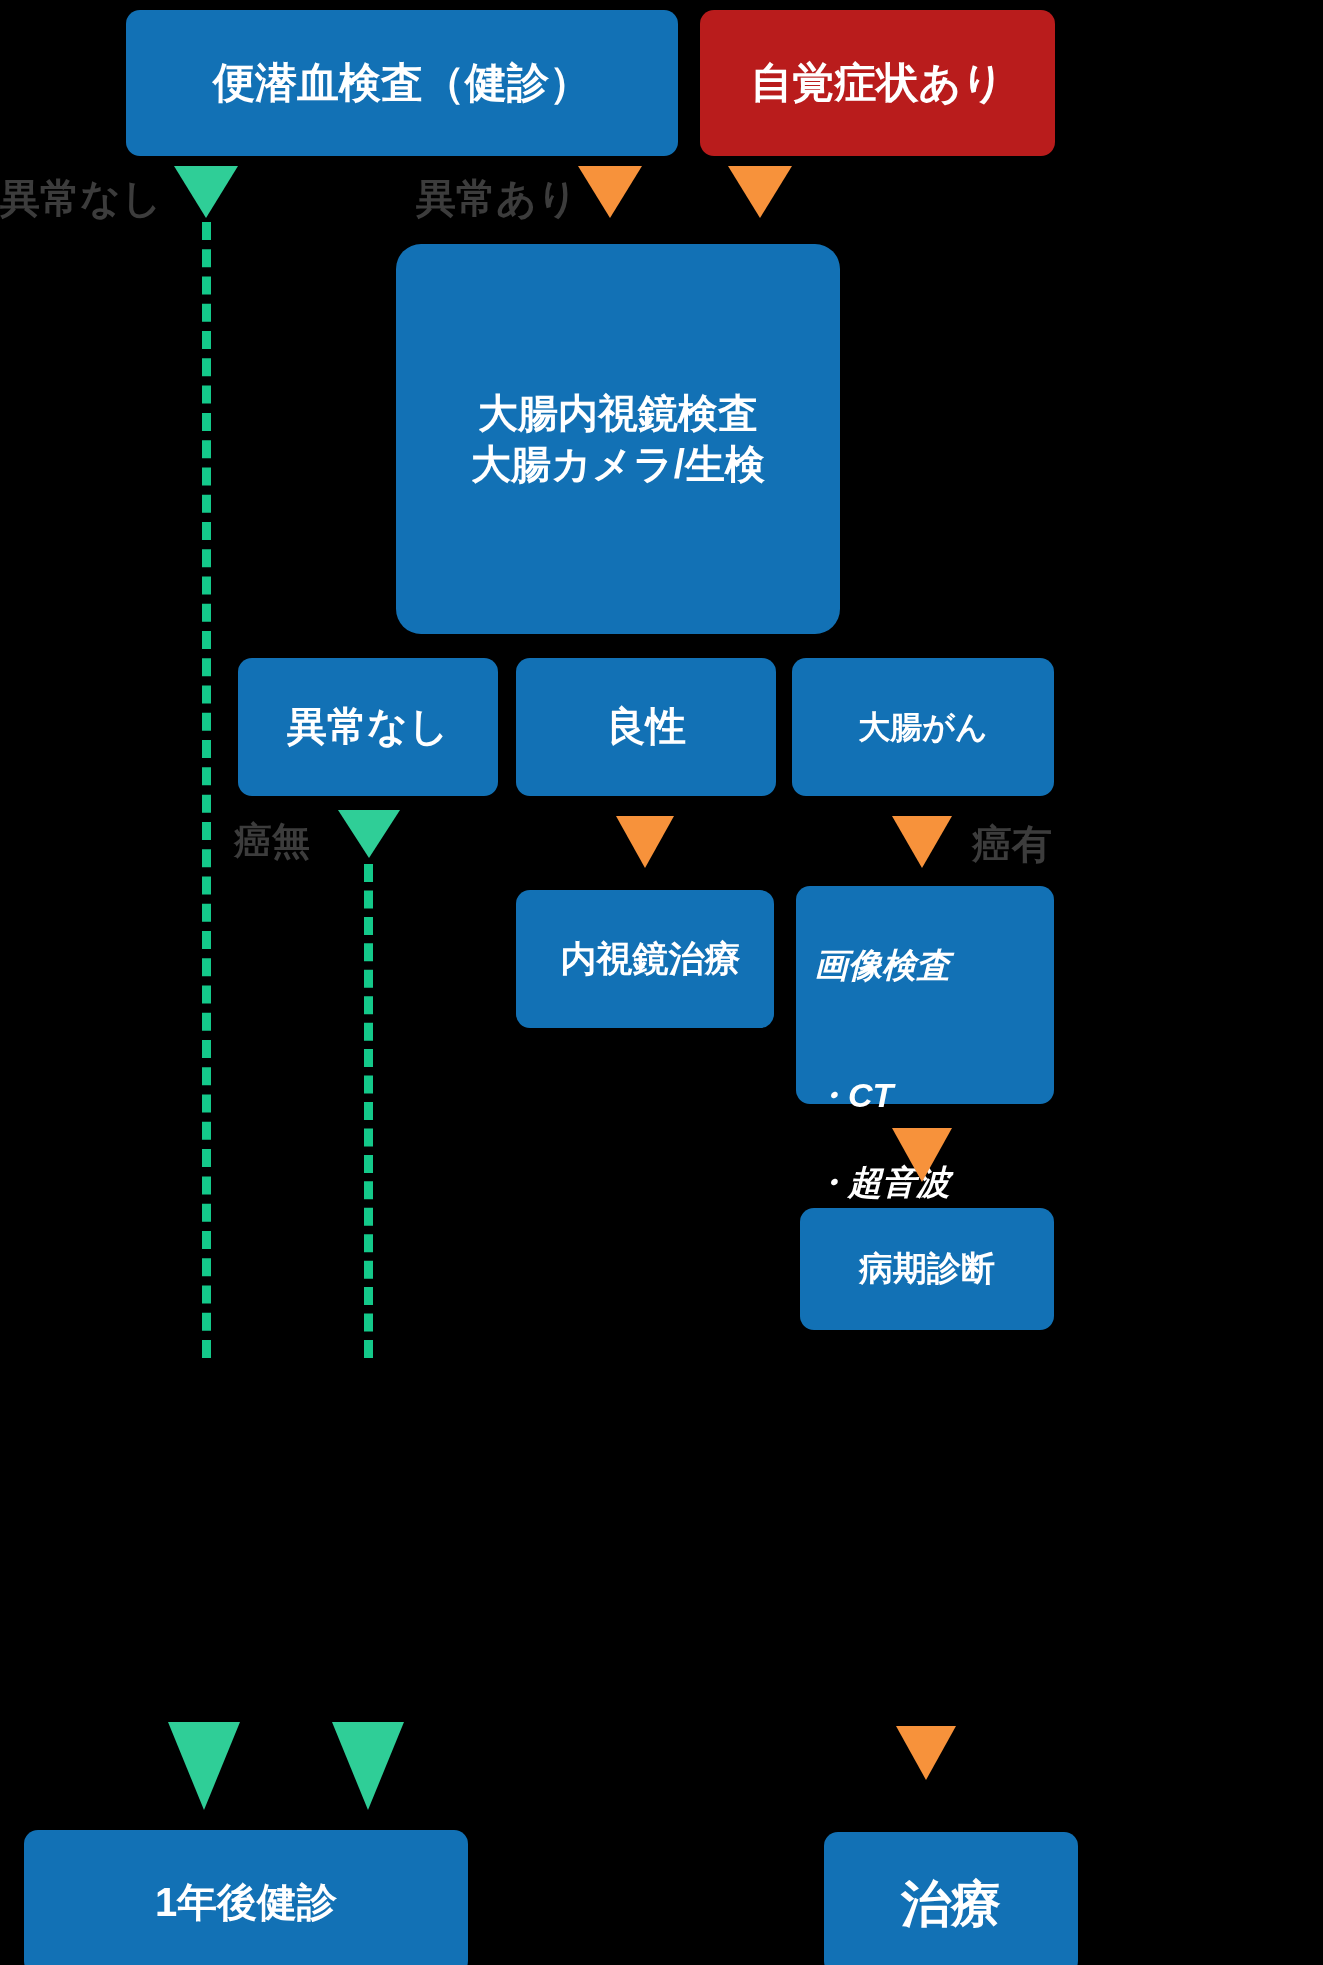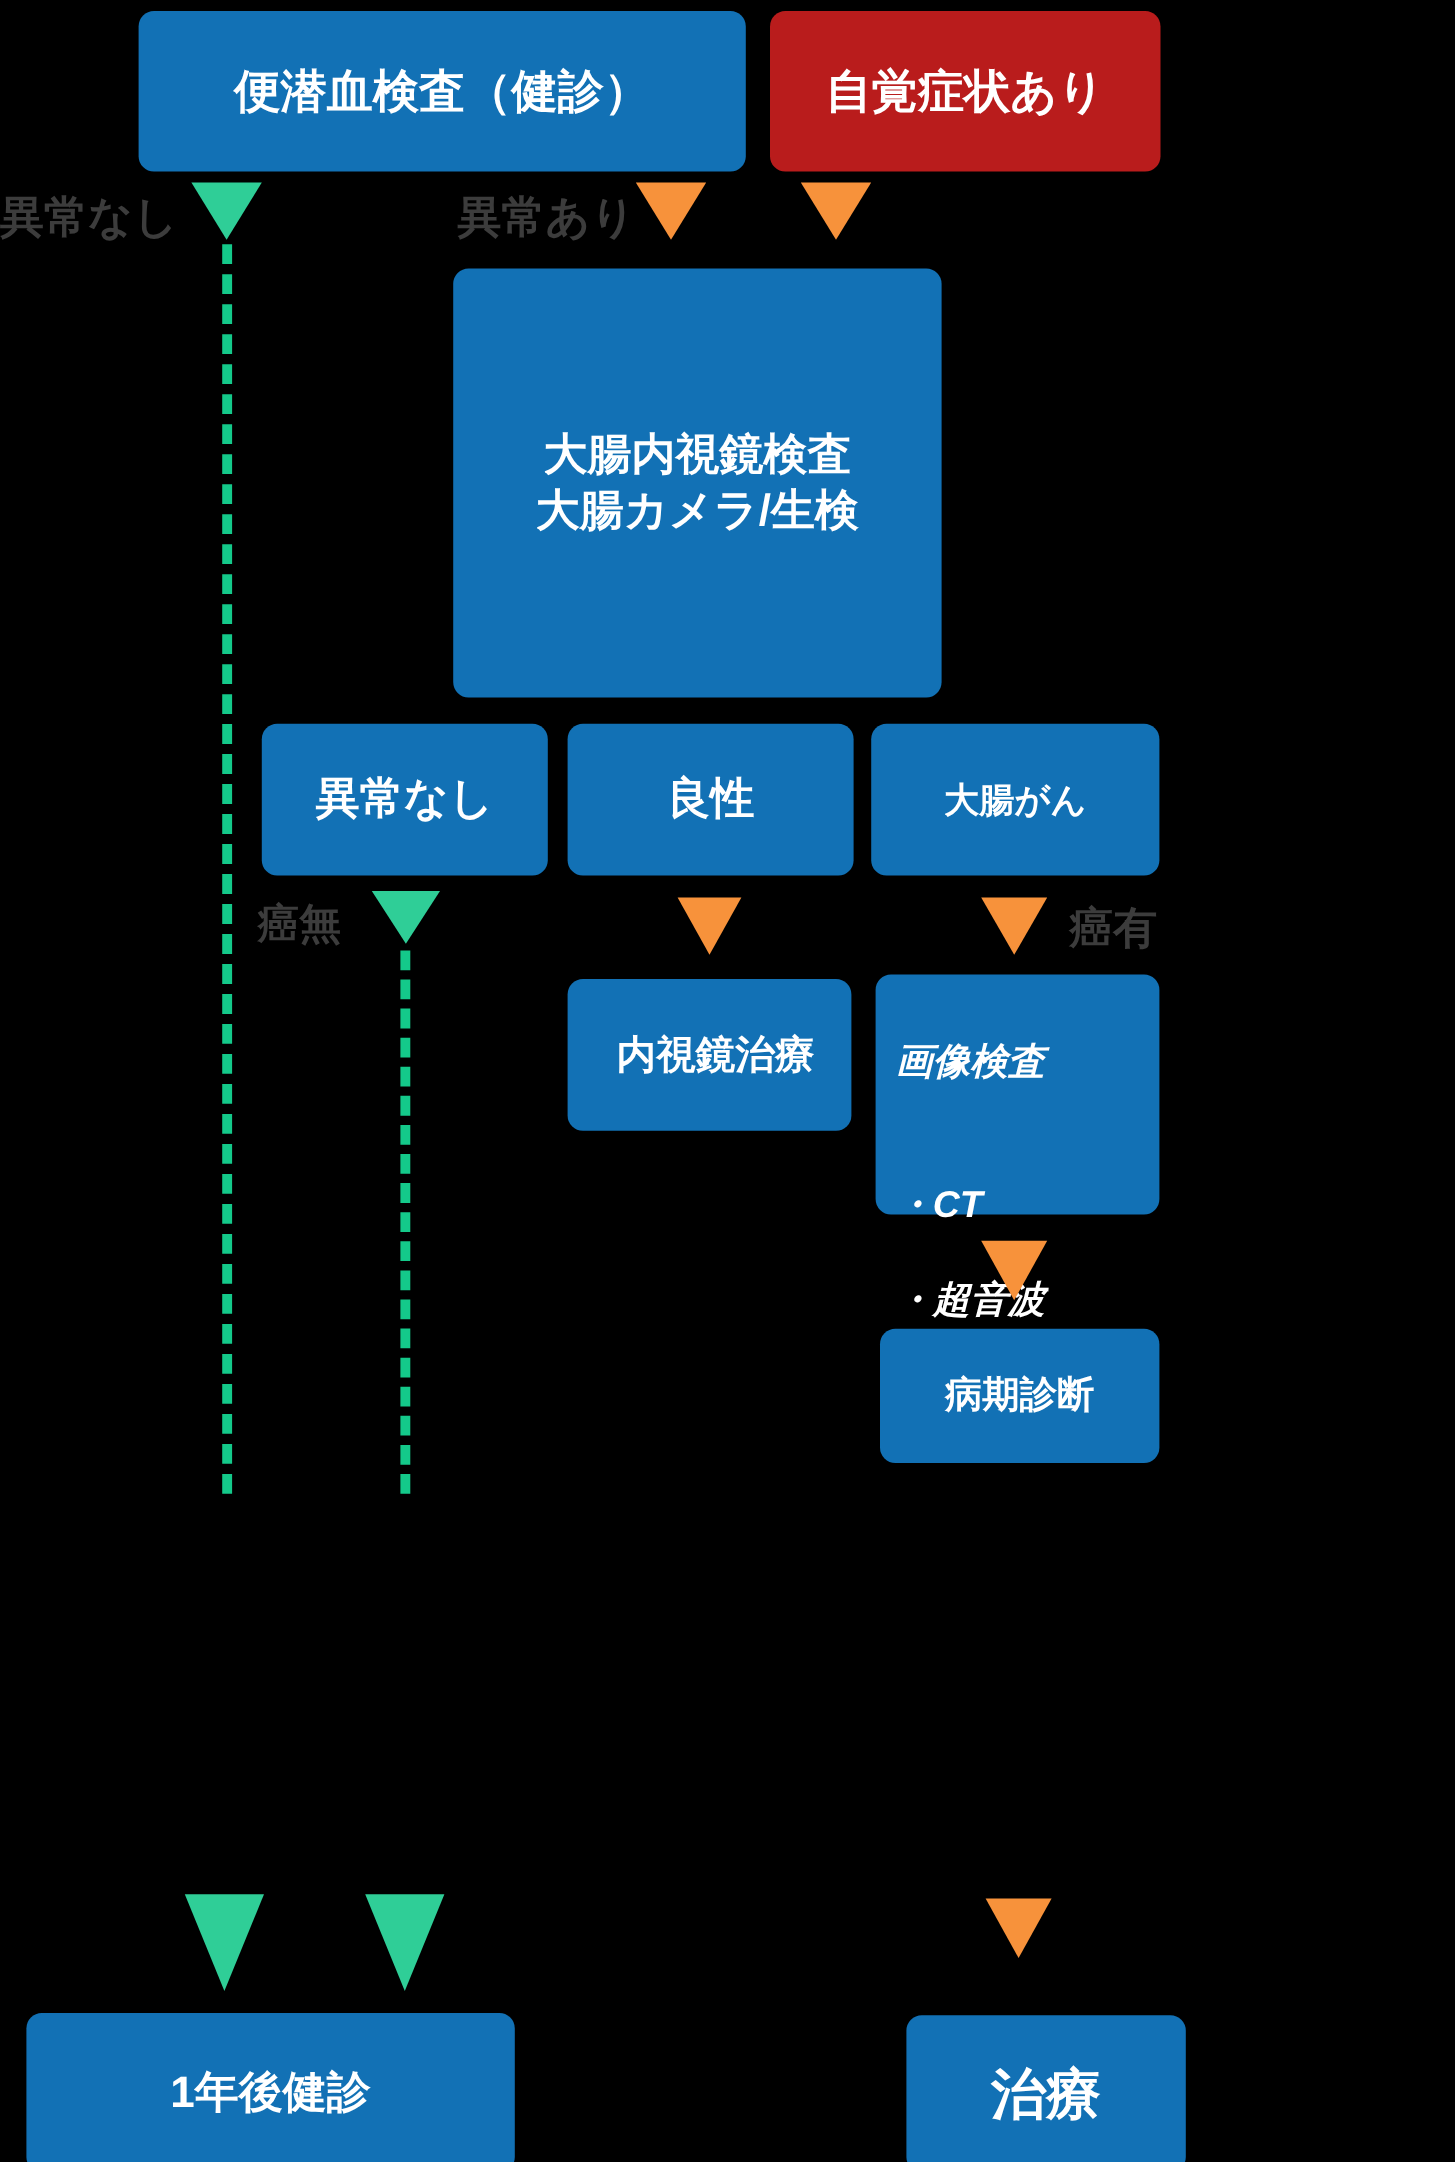--- a/index.html
+++ b/index.html
@@ -59,21 +59,21 @@
     position: absolute;
     width: 0;
     border-left: 9px dashed #14C98A;
   }
 
   
   #n-fobt      { left: 126px;  top: 0px;    width: 552px; height: 146px; font-size: 42px; }
   #n-symptom   { left: 700px;  top: 0px;    width: 355px; height: 146px; font-size: 42px; }
 
   
-  #n-colono    { left: 412px;  top: 234px;  width: 444px; height: 390px; font-size: 40px; }
+  #n-colono    { left: 396px;  top: 234px;  width: 444px; height: 390px; font-size: 40px; border-radius: 25px; }
 
   
   #n-normal    { left: 238px;  top: 648px;  width: 260px; height: 138px; font-size: 40px; }
   #n-benign    { left: 516px;  top: 648px;  width: 260px; height: 138px; font-size: 40px; }
   #n-cancer    { left: 792px;  top: 648px;  width: 262px; height: 138px; font-size: 32px; }
 
   
   #n-endotx    { left: 516px;  top: 880px;  width: 258px; height: 138px; font-size: 36px; padding-left: 11px; }
   #n-imaging   { left: 796px;  top: 876px;  width: 258px; height: 218px;
                  font-size: 34px; align-items: flex-start; justify-content: flex-start;

